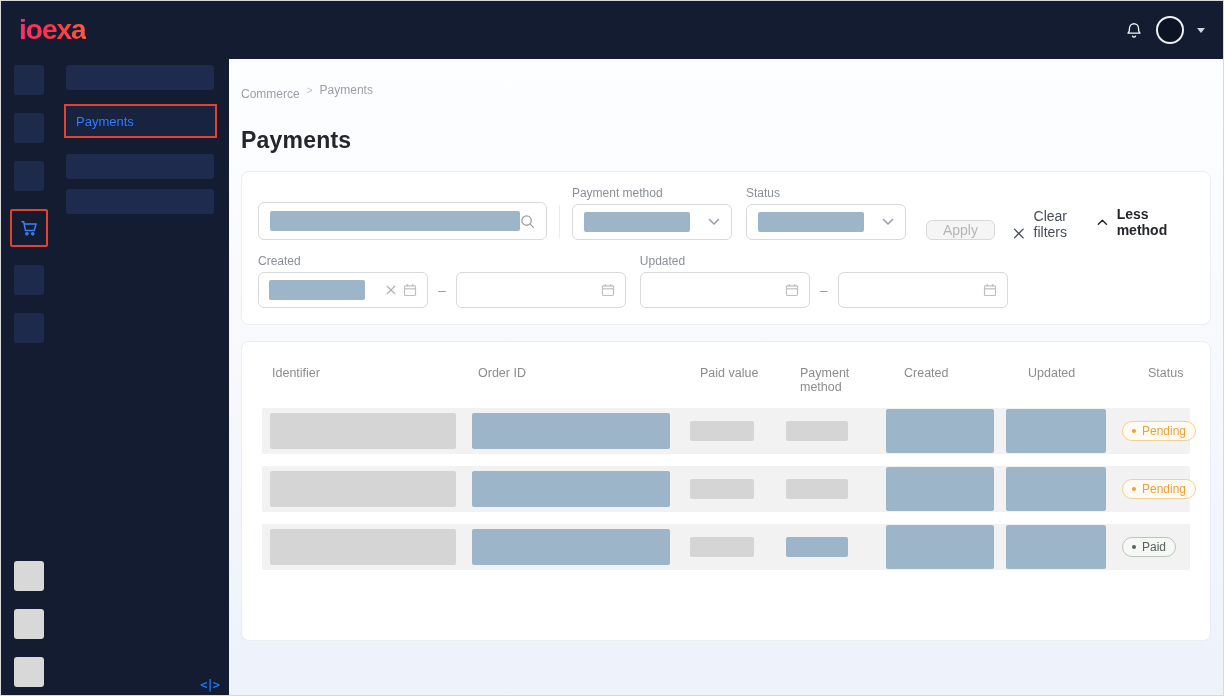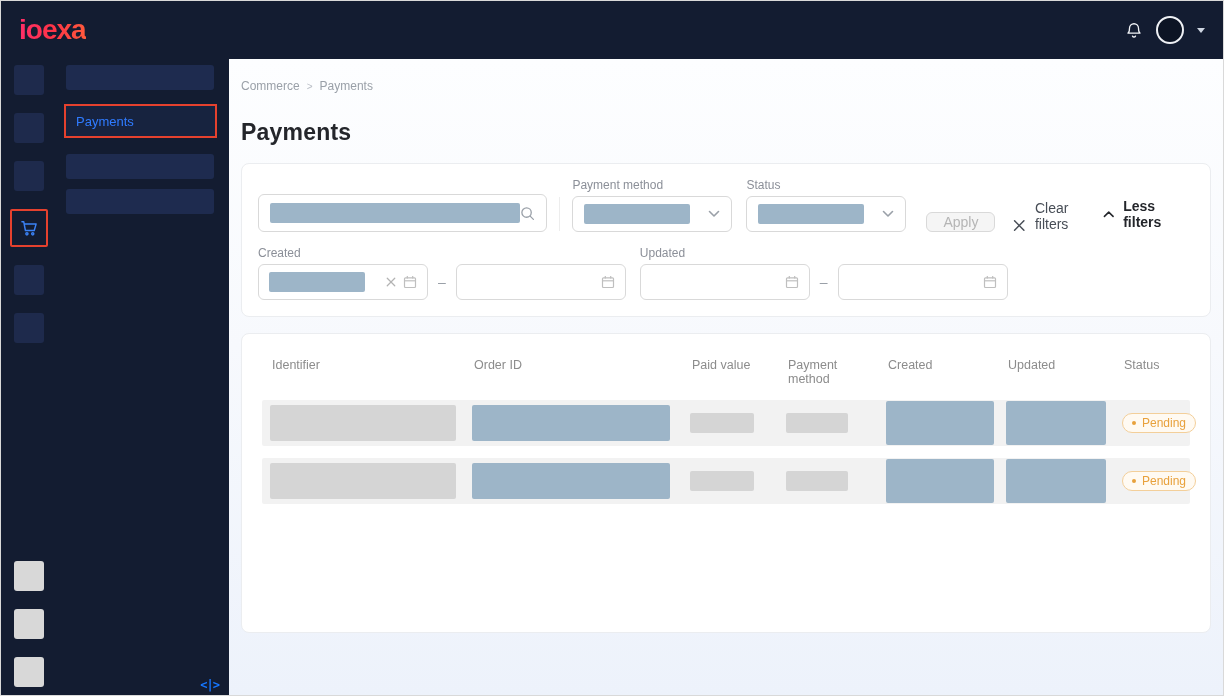--- a/index.html
+++ b/index.html
@@ -45,21 +45,21 @@
   .subnav-active span { color:#2f7bff; font-size:13px; }
   .subnav-bar.b2 { margin-bottom:10px; }
   .collapse { position:absolute; bottom:3px; right:10px; color:#1677ff; font-size:12px;
               font-weight:bold; letter-spacing:-1px; cursor:pointer; font-family:"DejaVu Sans Mono",monospace; }
 
   
   .main { flex:1; background:linear-gradient(180deg,#fdfeff 0%,#f7f9fd 45%,#edf2fb 100%);
           padding:14px 12px 0 12px; overflow:hidden; }
   .breadcrumb { font-size:12px; color:#9aa0a8; display:flex; align-items:center; gap:7px; margin-top:6px; }
   .breadcrumb .sep { color:#b9bec6; font-size:10px; }
-  .breadcrumb .crumb-link { cursor:pointer; }
+  .breadcrumb .crumb-link { cursor:pointer;margin-top:8px; }
   .page-title { font-size:23px; font-weight:bold; color:#24262b; margin:26px 0 17px 0; letter-spacing:0.2px; }
 
   .card { background:#fff; border:1px solid #ebedf0; border-radius:8px; }
 
   
   .filters { padding:14px 16px 16px 16px; }
   .frow1 { display:flex; align-items:flex-end; }
   .search-box { width:300px; height:38px; border:1px solid #d9d9d9; border-radius:6px;
                 display:flex; align-items:center; justify-content:space-between; padding:0 11px; background:#fff; cursor:text; }
   .ph-blue { background:#9db5c8; border-radius:2px; }
@@ -86,21 +86,21 @@
   .date-input .ph-blue { width:96px; height:20px; margin-right:auto; }
   .date-input.empty { justify-content:flex-end; }
   .date-input .mini-x { margin:0 7px 0 6px; display:flex; }
   .dash { color:#9aa0a8; font-size:14px; padding:0 2px; }
   .updated-group { margin-left:16px; }
 
   
   .list-card { margin-top:16px; padding:18px 20px; height:300px; }
   .list-title { font-size:15px; font-weight:bold; color:#24262b; margin-bottom:16px; }
   .tgrid { display:grid; grid-template-columns:190px 206px 84px 88px 108px 104px 1fr; column-gap:12px; align-items:center; }
-  .thead { color:#8c8c8c; font-size:12.5px; padding:6px 0 14px 10px; align-items:start; }
+  .thead { color:#8c8c8c; font-size:12.5px; padding:6px 0 14px 10px; align-items:start;gap:16px; }
   .trow { background:#f2f2f2; border-radius:2px; height:46px; margin-bottom:12px; padding-left:8px; cursor:pointer; }
   .b-id      { width:186px; height:36px; }
   .b-order   { width:198px; height:36px; }
   .b-total   { width:64px;  height:20px; }
   .b-pm      { width:62px;  height:20px; }
   .b-created { width:108px; height:44px; }
   .b-updated { width:100px; height:44px; }
   .badge { display:inline-flex; align-items:center; gap:6px; font-size:12px; padding:2px 9px;
            border-radius:11px; border:1px solid; white-space:nowrap; background:#fff; width:max-content; }
   .badge .dot { width:4px; height:4px; border-radius:50%; background:currentColor; }
@@ -218,21 +218,21 @@
               <line x1="1.5" y1="1.5" x2="10.5" y2="10.5" stroke="#474d56" stroke-width="1.4" stroke-linecap="round"></line>
               <line x1="10.5" y1="1.5" x2="1.5" y2="10.5" stroke="#474d56" stroke-width="1.4" stroke-linecap="round"></line>
             </svg>
             <span>Clear filters</span>
           </div>
 
           <div class="less">
             <svg width="12" height="8" viewBox="0 0 12 8">
               <path d="M1.5 6.5 L6 2 L10.5 6.5" fill="none" stroke="#24262b" stroke-width="1.6" stroke-linecap="round" stroke-linejoin="round"></path>
             </svg>
-            <span>Less filters</span>
+            <span>Less method</span>
           </div>
         </div>
 
         <div class="frow2">
 
           <div class="fgroup">
             <span class="flabel">Created</span>
             <div class="dates">
               <div class="date-input">
                 <div class="ph-blue"></div>
@@ -318,18 +318,30 @@
           <div class="ph-gray b-total"></div>
           <div class="ph-gray b-pm"></div>
           <div class="ph-blue b-created"></div>
           <div class="ph-blue b-updated"></div>
           <div class="badge pending">
             <span class="dot"></span>
             <span>Pending</span>
           </div>
         </div>
 
+        <div class="tgrid trow">
+          <div class="ph-gray b-id"></div>
+          <div class="ph-blue b-order"></div>
+          <div class="ph-gray b-total"></div>
+          <div class="ph-blue b-pm"></div>
+          <div class="ph-blue b-created"></div>
+          <div class="ph-blue b-updated"></div>
+          <div class="badge paid">
+            <span class="dot"></span>
+            <span>Paid</span>
+          </div>
+        </div>
 
       </section>
 
     </main>
   </div>
 </div>
 
 </body></html>

